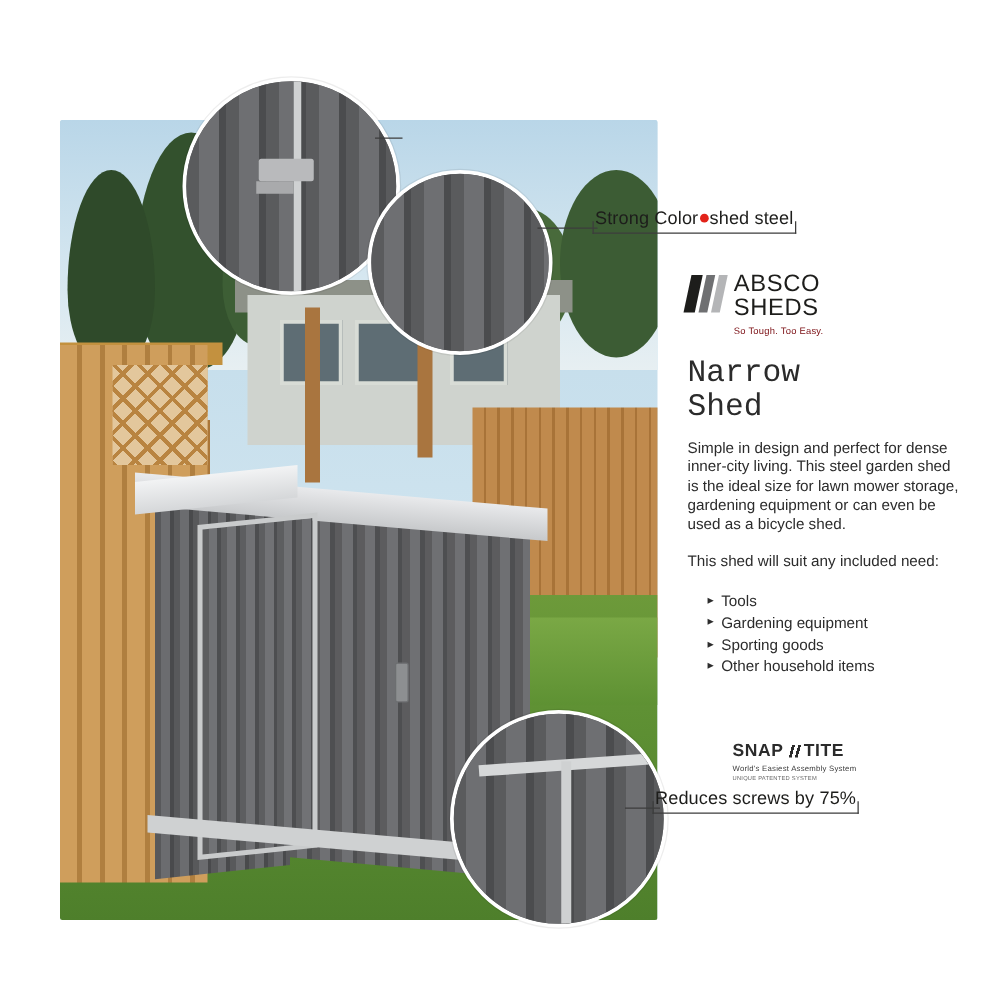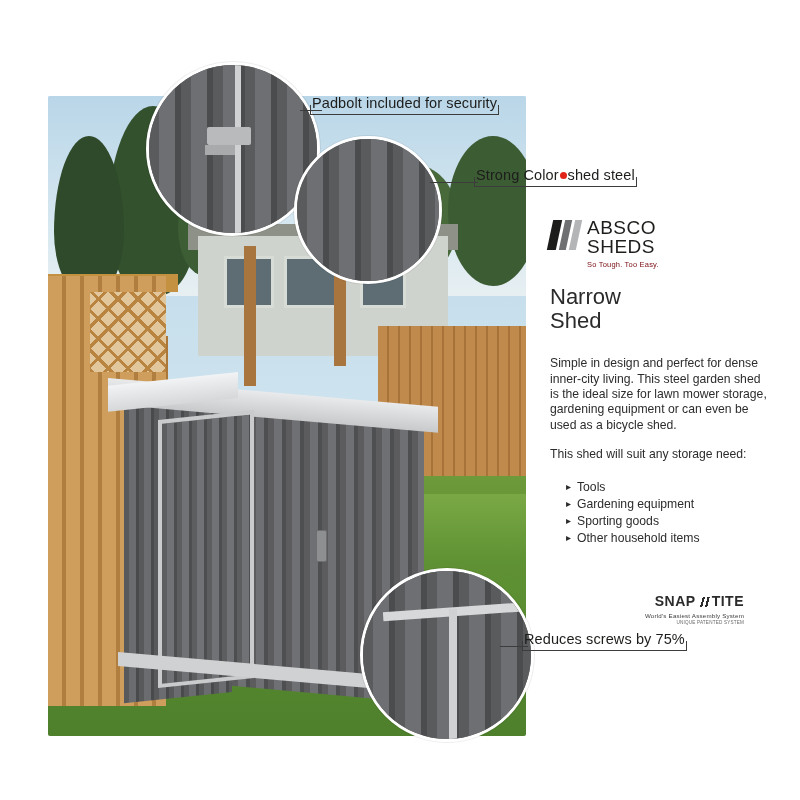--- a/index.html
+++ b/index.html
@@ -337,25 +337,26 @@
     line-height: 1.02;
     color: #1d1d1b;
   }
   .brand-tag {
     font-size: 7.5px;
     color: #7a0d12;
     margin-top: 3px;
     letter-spacing: .2px;
   }
   .product-title {
-    font-size: 22px;
+    font-size: 25px;
     line-height: 1.08;
     color: #2b2b2b;
-    margin: 4px 0 24px 0;
+    margin: 4px 0 12px 0;
     font-weight: normal;
+    font-family: Liberation Mono, monospace;
   }
   .product-desc {
     font-size: 12.2px;
     line-height: 1.26;
     color: #2c2c2c;
     margin: 0 0 14px 0;
   }
   .product-suit {
     font-size: 12.2px;
     line-height: 1.26;
@@ -379,24 +380,24 @@
     position: absolute;
     left: 0;
     color: #2c2c2c;
     font-size: 10px;
     top: 1px;
   }
 
   
   .snaptite {
     position: absolute;
-    left: 618px;
+    left: 586px;
     top: 592px;
     width: 126px;
-    text-align: right;
+    text-align: left;
   }
   .snaptite-top {
     font-size: 14px;
     font-weight: bold;
     color: #2b2b2b;
     letter-spacing: .5px;
     line-height: 1;
     position: relative;
     display: inline-block;
   }
@@ -475,26 +476,20 @@
   <div class="callout c3">
     <div class="ribs"></div>
     <div class="c3-edge-h"></div>
     <div class="c3-edge-v"></div>
   </div>
 
   <div class="leader" style="left:300px; top:110px; width:22px;"></div>
   <div class="leader" style="left:430px; top:182px; width:48px;"></div>
   <div class="leader" style="left:500px; top:646px; width:28px;"></div>
 
-  <div class="label-box" id="label-padbolt">
-    <span>Padbolt included for security</span>
-    <span class="under"></span>
-    <span class="tick"></span>
-    <span class="tick-left"></span>
-  </div>
 
   <div class="label-box" id="label-colorbond">
     <span class="cb-text"><span>Strong </span><span>Color</span><span class="dot"></span><span>shed</span><span> steel</span></span>
     <span class="under"></span>
     <span class="tick"></span>
     <span class="tick-left"></span>
   </div>
 
   <div class="label-box" id="label-screws">
     <span>Reduces screws by 75%</span>
@@ -518,21 +513,21 @@
       </div>
     </div>
 
     <h1 class="product-title">
       <span>Narrow</span><br>
       <span>Shed</span>
     </h1>
 
     <p class="product-desc">Simple in design and perfect for dense inner-city living. This steel garden shed is the ideal size for lawn mower storage, gardening equipment or can even be used as a bicycle shed.</p>
 
-    <p class="product-suit">This shed will suit any storage need:</p>
+    <p class="product-suit">This shed will suit any included need:</p>
 
     <ul class="features">
       <li>Tools</li>
       <li>Gardening equipment</li>
       <li>Sporting goods</li>
       <li>Other household items</li>
     </ul>
   </div>
 
   <div class="snaptite">

